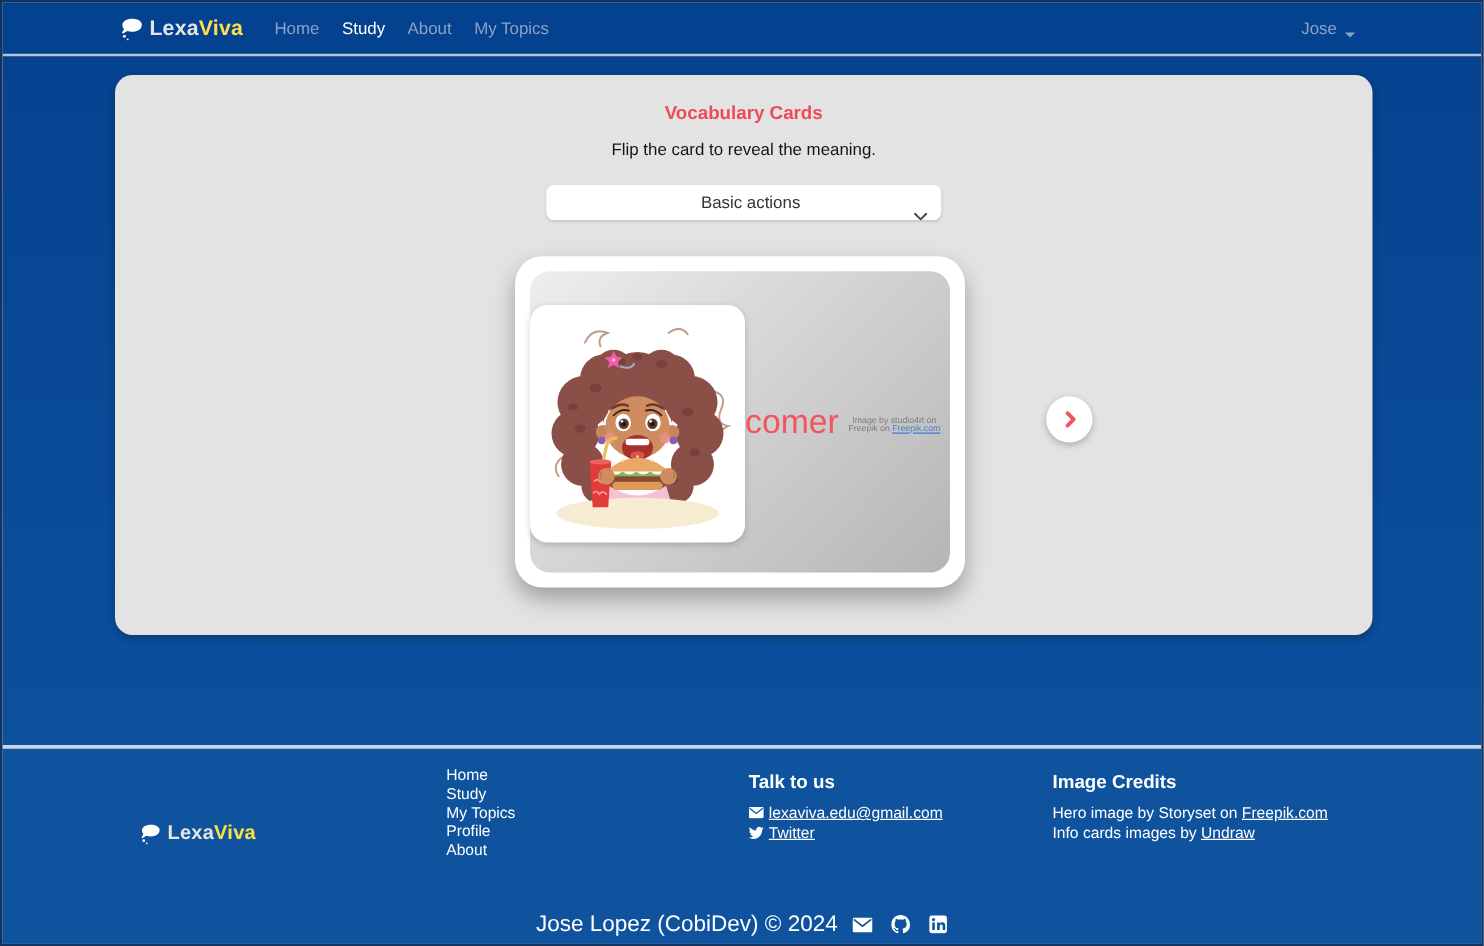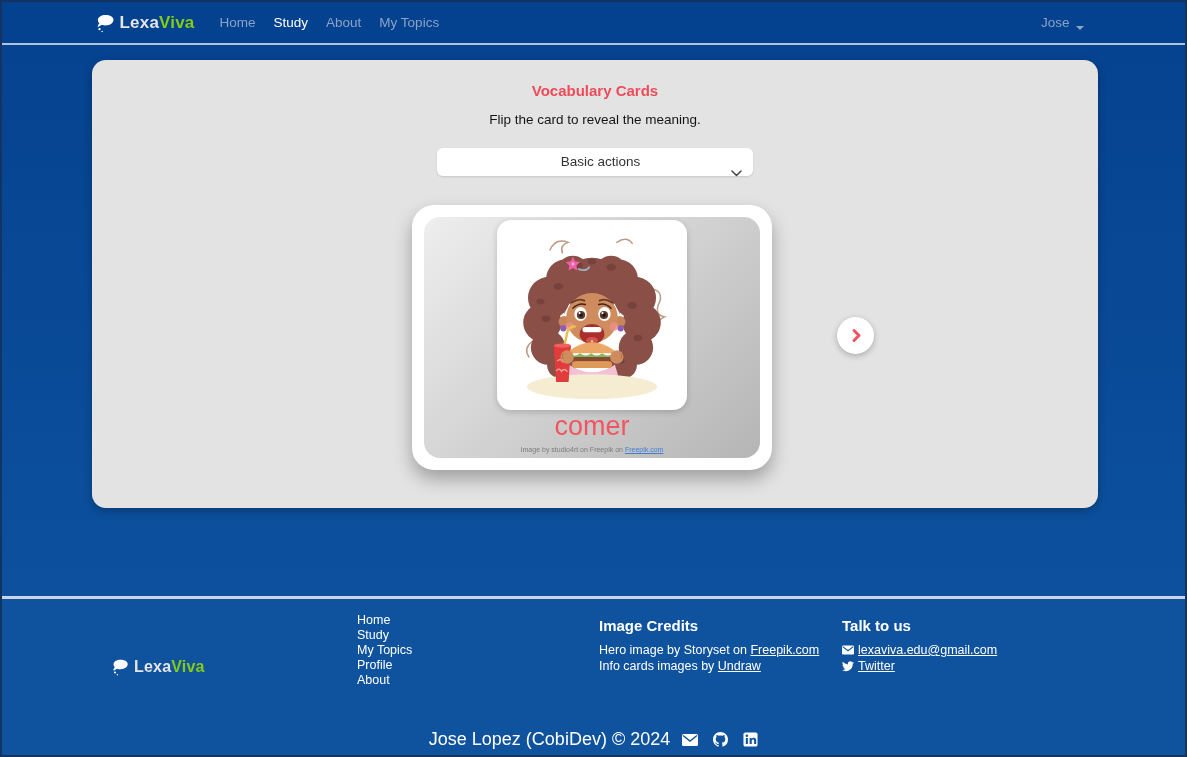--- a/index.html
+++ b/index.html
@@ -5,21 +5,21 @@
   * { margin:0; padding:0; box-sizing:border-box; }
   body { font-family:"Liberation Sans", sans-serif; }
   .viewport{ position:relative; width:1187px; height:757px; border:2px solid #14335f;
     background:linear-gradient(180deg,#05418e 0%, #0e55a2 100%); overflow:hidden; }
 
   
   .navbar{ height:43px; background:#04418e; border-bottom:2px solid #b3c2d8; }
   .nav-inner{ width:1000px; height:41px; margin:0 auto; display:flex; align-items:center; }
   .brand{ display:flex; align-items:center; gap:4px; cursor:pointer; }
   .brand-text{ font-size:17px; font-weight:bold; letter-spacing:.2px; }
-  .brand-lexa{ color:#e5e5e5; } .brand-viva{ color:#84cc16;margin-top:12px; }
+  .brand-lexa{ color:#e5e5e5; } .brand-viva{ color:#fde047;margin-top:12px; }
   .nav-links{ display:flex; margin-left:16px; }
   .nav-link{ padding:4px 9px; font-size:13.5px; color:#8ba3c6; cursor:pointer; }
   .nav-link.active{ color:#ffffff; }
   .user-menu{ margin-left:auto; margin-right:10px; display:flex; align-items:flex-end; gap:6px;
     font-size:13.5px; color:#8ba3c6; cursor:pointer; }
   .caret{ width:0; height:0; border-left:4px solid transparent; border-right:4px solid transparent;
     border-top:4px solid #8ba3c6; }
 
   
   .panel{ position:absolute; left:90px; top:58px; width:1006px; height:448px; background:#e3e3e4;
@@ -28,21 +28,21 @@
   .panel-sub{ margin-top:13px; font-size:13.5px; color:#151515; }
   .topic-select{ position:relative; width:316px; height:28px; margin:21px auto 0; background:#fff;
     border-radius:6px; text-align:center; line-height:28px; padding-left:11px; font-size:13.5px;
     color:#333; cursor:pointer; box-shadow:0 1px 2px rgba(0,0,0,.12); }
   .select-chev{ position:absolute; right:11px; top:11px; }
 
   .flashcard{ position:absolute; left:320px; top:145px; width:360px; height:265px; background:#fff;
     border-radius:22px; padding:12px; box-shadow:0 9px 18px rgba(0,0,0,.30); cursor:pointer; }
   .card-face{ width:100%; height:100%; border-radius:16px;
     background:linear-gradient(135deg,#eeeeee 0%, #b5b5b5 100%);
-    display:flex; flex-direction:column; align-items:center; }
+    display:flex; align-items:center; }
   .img-card{ width:190px; height:190px; margin-top:3px; background:#fff; border-radius:14px;
     box-shadow:0 2px 6px rgba(0,0,0,.18); display:flex; align-items:center; justify-content:center; }
   .word{ margin-top:1px; font-size:27px; color:#f25560; line-height:1.15; }
   .attrib{ margin-top:4px; font-size:7px; color:#7b7b7b; }
   .attrib a{ color:#3f7fd6; text-decoration:underline; cursor:pointer; }
 
   .next-btn{ position:absolute; left:745px; top:257px; width:37px; height:37px; border-radius:50%;
     background:#fff; border:none; box-shadow:0 2px 6px rgba(0,0,0,.25); display:flex;
     align-items:center; justify-content:center; cursor:pointer; }
 
@@ -235,49 +235,49 @@
 
       <div>
         <a class="f-link">Home</a>
         <a class="f-link">Study</a>
         <a class="f-link">My Topics</a>
         <a class="f-link">Profile</a>
         <a class="f-link">About</a>
       </div>
 
       <div>
-        <div class="f-head">Image Credits</div>
-        <div class="f-credit">
-          <span>Hero image by Storyset on </span><a>Freepik.com</a>
-        </div>
-        <div class="f-credit">
-          <span>Info cards images by </span><a>Undraw</a>
-        </div>
-      </div>
-
-      <div>
         <div class="f-head">Talk to us</div>
         <a class="f-contact-link">
           <span style="display:flex;">
             <svg width="12" height="10" viewBox="0 0 16 12">
                 <rect x="0" y="0" width="16" height="12" rx="1.5" fill="#fff"></rect>
                 <path d="M1 1.5 L8 7 L15 1.5" stroke="#0f539e" stroke-width="1.4" fill="none"></path>
               </svg>
           </span>
           <span class="lbl">lexaviva.edu@gmail.com</span>
         </a>
         <a class="f-contact-link">
           <span style="display:flex;">
             <svg width="12" height="11" viewBox="0 0 16 14" fill="#fff">
                 <path d="M16 1.7c-.6.3-1.2.5-1.9.6.7-.4 1.2-1.1 1.4-1.8-.6.4-1.3.7-2.1.8C12.8.5 12 .1 11.1.1 9.3.1 7.8 1.6 7.8 3.4c0 .3 0 .5.1.8C5.2 4 2.7 2.7 1.1.7.8 1.2.6 1.8.6 2.4c0 1.1.6 2.1 1.5 2.7-.5 0-1-.2-1.5-.4v.1c0 1.6 1.1 2.9 2.6 3.2-.3.1-.6.1-.9.1-.2 0-.4 0-.6-.1.4 1.3 1.6 2.3 3.1 2.3-1.1.9-2.5 1.4-4.1 1.4H0c1.5.9 3.2 1.5 5 1.5 6 0 9.3-5 9.3-9.3v-.4c.7-.5 1.2-1.1 1.7-1.8z"></path>
               </svg>
           </span>
           <span class="lbl">Twitter</span>
         </a>
       </div>
+
+      <div>
+        <div class="f-head">Image Credits</div>
+        <div class="f-credit">
+          <span>Hero image by Storyset on </span><a>Freepik.com</a>
+        </div>
+        <div class="f-credit">
+          <span>Info cards images by </span><a>Undraw</a>
+        </div>
+      </div>
     </div>
 
     <div class="f-bottom">
       <span>Jose Lopez (CobiDev) © 2024</span>
       <span class="f-icons">
         <a>
           <svg width="16" height="12" viewBox="0 0 16 12">
               <rect x="0" y="0" width="16" height="12" rx="1.5" fill="#fff"></rect>
               <path d="M1 1.5 L8 7 L15 1.5" stroke="#0f539e" stroke-width="1.4" fill="none"></path>
             </svg>

